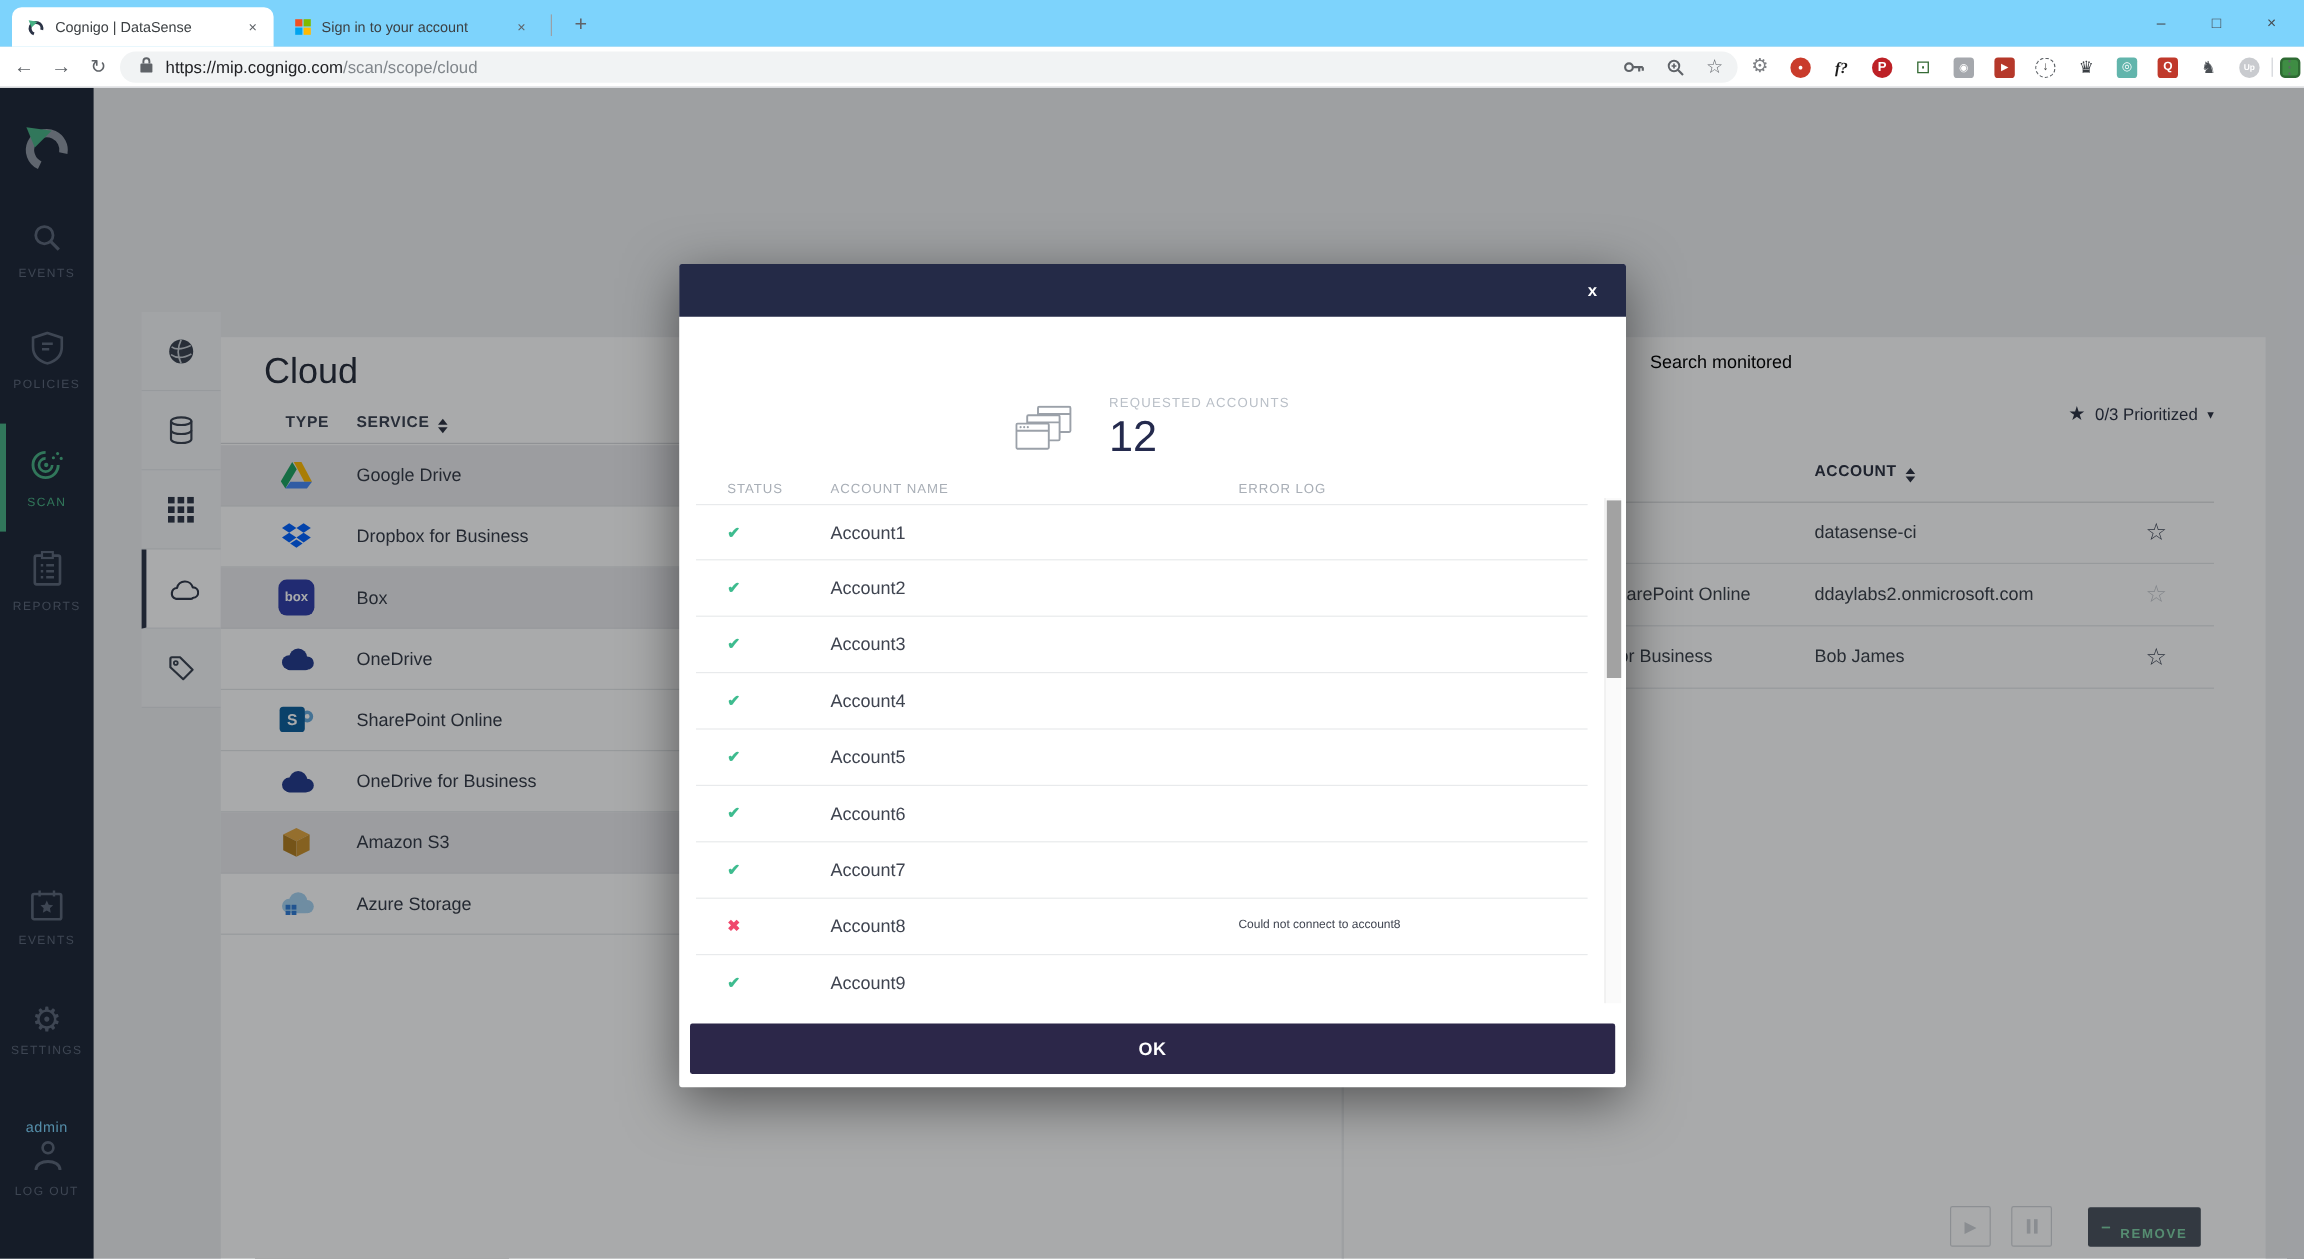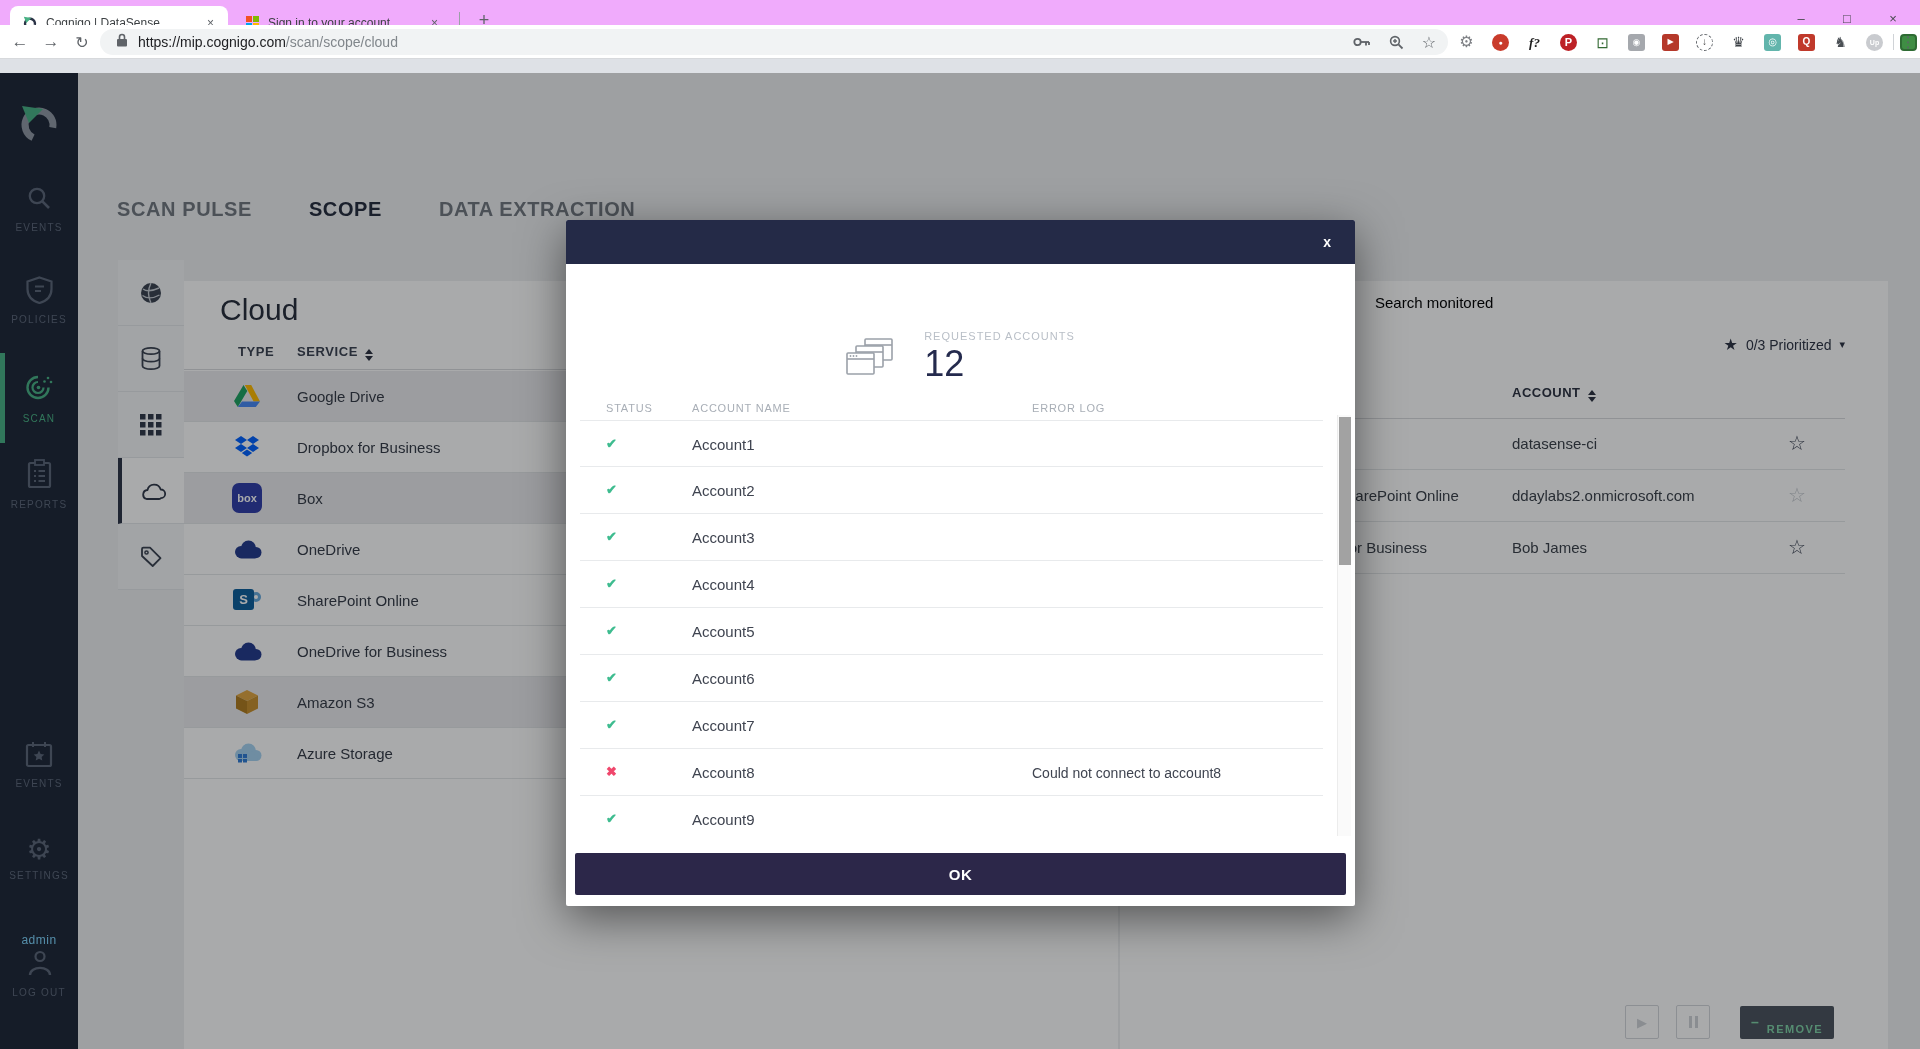--- a/index.html
+++ b/index.html
@@ -2,21 +2,21 @@
 <html><head>
 <meta charset="utf-8">
 <style>
   * { margin:0; padding:0; box-sizing:border-box; }
   html,body { width:1920px; height:1049px; }
   body { font-family:"Liberation Sans",sans-serif; background:#dee1e6; }
   #root { position:relative; width:1920px; height:1049px; overflow:hidden; }
 
   
   .chrome { position:absolute; top:0; left:0; width:1920px; height:73px; z-index:40; }
-  .tabstrip { position:relative; height:25px; background:#f0abfc; }
+  .tabstrip { position:relative; height:39px; background:#7dd3fc; }
   .tab { position:absolute; top:6px; height:33px; display:flex; align-items:center; padding:0 10px 0 12px; font-size:12px; color:#3c4043; }
   .tab.active { background:#fff; border-radius:8px 8px 0 0; }
   .tab1 { left:10px; width:218px; }
   .tab2 { left:232px; width:220px; }
   .tab-title { flex:1; white-space:nowrap; overflow:hidden; margin-left:8px; }
   .tab-close { color:#5f6368; font-size:12px; padding:2px 4px; }
   .favicon { width:16px; height:16px; flex:0 0 16px; display:flex; align-items:center; justify-content:center; }
   .ms-grid { display:grid; grid-template-columns:6px 6px; grid-template-rows:6px 6px; gap:1px; }
   .ms-grid i { display:block; }
   .ms-grid i:nth-child(1){background:#f25022}.ms-grid i:nth-child(2){background:#7fba00}
@@ -134,21 +134,21 @@
   .mstat .slab { font-size:11px; letter-spacing:1px; color:#b9bfc7; }
   .mstat .sval { font-size:36px; color:#242a4d; line-height:1; }
   .mcols { position:absolute; top:182px; font-size:11px; letter-spacing:0.8px; color:#a8aeb6; }
   .mc1{left:40px}.mc2{left:126px}.mc3{left:466px}
   .mtablewrap { position:absolute; left:0; top:200px; width:771px; height:416px; overflow:hidden; }
   .mrow { position:relative; height:47px; margin:0 14px 0 14px; border-bottom:1px solid #e8eaec; }
   .mrow .mstatus { position:absolute; left:26px; top:15px; font-size:13px; font-weight:bold; }
   .mrow .mstatus[data-status="ok"] { color:#3ebc8f; }
   .mrow .mstatus[data-status="error"] { color:#f0476c; }
   .mrow .mname { position:absolute; left:112px; top:15px; font-size:15px; color:#3f4450; }
-  .mrow .merr { position:absolute; left:452px; top:16px; font-size:14px; color:#3f4450; }
+  .mrow .merr { position:absolute; left:452px; top:16px; font-size:10px; color:#3f4450; }
   .mrow:first-child { border-top:1px solid #e8eaec; margin-top:0; }
   .mscroll { position:absolute; right:4px; top:195px; width:14px; height:421px; background:#fafafa; border-left:1px solid #ececec; }
   .mthumb { position:absolute; left:1px; top:2px; width:12px; height:148px; background:#a2a2a2; }
   .okbtn { position:absolute; left:9px; top:633px; width:771px; height:42px; background:#2c2749; border-radius:2px; color:#fff; font-size:15px; font-weight:bold; letter-spacing:0.5px; display:flex; align-items:center; justify-content:center; }
 </style>
 </head>
 <body>
 
 <div id="root">
 
@@ -302,25 +302,20 @@
       </div>
       <div class="blk" style="top:876px">
         <svg width="26" height="28" viewBox="0 0 26 28">
             <circle cx="14" cy="7.5" r="4.5" fill="none" stroke="#5b6679" stroke-width="2.2"></circle>
             <path d="M4 26 C4 16.5 24 16.5 24 26" fill="none" stroke="#5b6679" stroke-width="2.4"></path>
           </svg>
         <span class="lab">LOG OUT</span>
       </div>
     </div>
 
-    <div class="navtabs">
-      <span class="navtab">SCAN PULSE</span>
-      <span class="navtab active">SCOPE</span>
-      <span class="navtab">DATA EXTRACTION</span>
-    </div>
 
     <div class="rail">
       <div class="railcell">
         <svg width="24" height="24" viewBox="0 0 24 24">
             <circle cx="12" cy="12" r="10" fill="#39414f"></circle>
             <path d="M4 8 q5 4 16 -1 M3.5 14.5 q7 5 17 -0.5 M12 2 q-5 10 0 20" fill="none" stroke="#c7ccd3" stroke-width="1.4"></path>
           </svg>
       </div>
       <div class="railcell">
         <svg width="24" height="26" viewBox="0 0 24 26">

